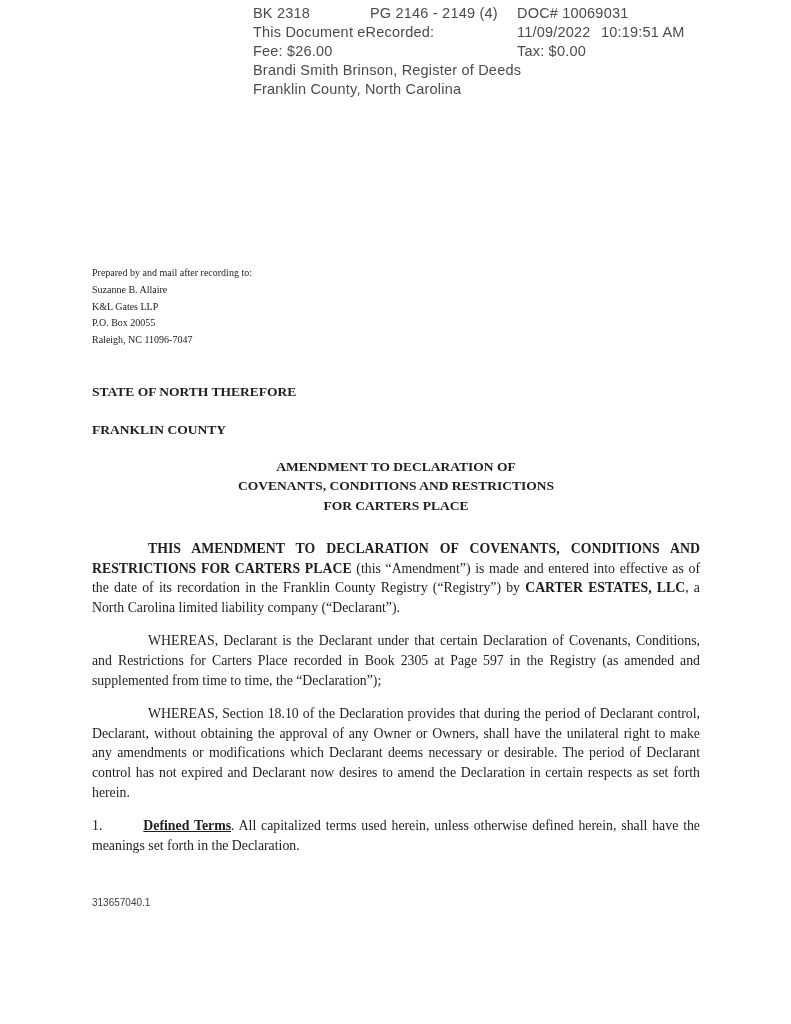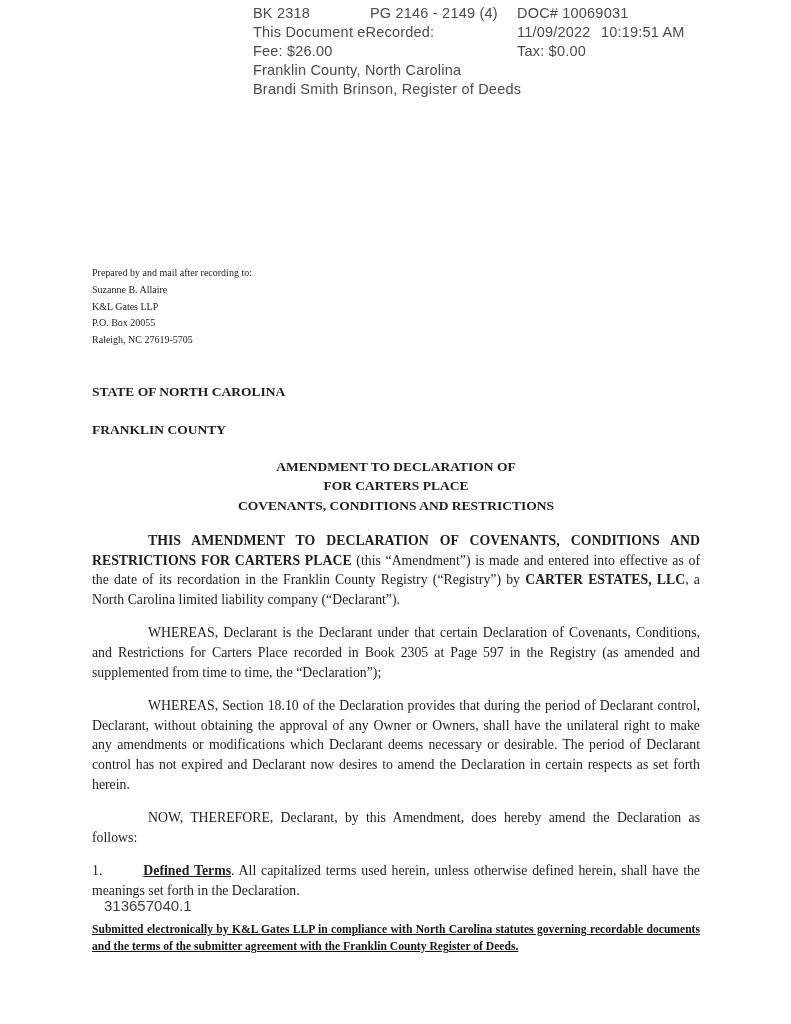--- a/index.html
+++ b/index.html
@@ -60,43 +60,43 @@
     font-weight: bold;
     font-size: 13.5px;
     margin: 0 0 18px 0;
   }
   .heading + .heading { margin-top: 0; }
   .doc-title {
     text-align: center;
     font-weight: bold;
     font-size: 13.5px;
     line-height: 19.3px;
-    margin: 14px 0 16px 0;
+    margin: 14px 0 24px 0;
   }
   .body-para {
     margin: 0 0 14px 0;
     text-align: justify;
   }
   .body-para.indent { text-indent: 56px; }
   .b { font-weight: bold; }
   .u { text-decoration: underline; font-weight: bold; }
   .tab { display: inline-block; width: 41px; }
 
   
   .footer {
     position: absolute;
     left: 92px;
     top: 897px;
     width: 608px;
   }
   .matter-number {
     font-family: "Liberation Sans", sans-serif;
-    font-size: 15px;
+    font-size: 10px;
     color: #3f3f3f;
-    margin: 0 0 7px 12px;
+    margin: 0 0 7px 0;
   }
   .notice {
     font-size: 11.6px;
     line-height: 17px;
     font-weight: bold;
     text-decoration: underline;
     text-align: justify;
     margin: 0;
     color: #161616;
   }
@@ -113,51 +113,49 @@
     </div>
     <div class="stamp-row">
       <span class="c1">This Document eRecorded:</span>
       <span class="c2"><span class="date">11/09/2022</span><span>10:19:51 AM</span></span>
     </div>
     <div class="stamp-row">
       <span class="c1">Fee: $26.00</span>
       <span class="c2">Tax: $0.00</span>
     </div>
     <div class="stamp-row">
-      <span>Franklin County, North Carolina</span>
+      <span>Brandi Smith Brinson, Register of Deeds</span>
     </div>
     <div class="stamp-row">
-      <span>Brandi Smith Brinson, Register of Deeds</span>
+      <span>Franklin County, North Carolina</span>
     </div>
   </div>
 
   <div class="prepared">
     <div>Prepared by and mail after recording to:</div>
     <div>Suzanne B. Allaire</div>
     <div>K&amp;L Gates LLP</div>
     <div>P.O. Box 20055</div>
-    <div>Raleigh, NC 27619-5705</div>
+    <div>Raleigh, NC 11096-7047</div>
   </div>
 
   <div class="content">
-    <p class="heading">STATE OF NORTH CAROLINA</p>
+    <p class="heading">STATE OF NORTH THEREFORE</p>
     <p class="heading">FRANKLIN COUNTY</p>
 
     <div class="doc-title">
       <div>AMENDMENT TO DECLARATION OF</div>
+      <div>COVENANTS, CONDITIONS AND RESTRICTIONS</div>
       <div>FOR CARTERS PLACE</div>
-      <div>COVENANTS, CONDITIONS AND RESTRICTIONS</div>
     </div>
 
     <p class="body-para indent"><span class="b">THIS AMENDMENT TO DECLARATION OF COVENANTS, CONDITIONS AND RESTRICTIONS FOR CARTERS PLACE</span><span> (this “Amendment”) is made and entered into effective as of the date of its recordation in the Franklin County Registry (“Registry”) by </span><span class="b">CARTER ESTATES, LLC</span><span>, a North Carolina limited liability company (“Declarant”).</span></p>
     <p class="body-para indent"><span>WHEREAS, Declarant is the Declarant under that certain Declaration of Covenants, Conditions, and Restrictions for Carters Place recorded in Book 2305 at Page 597 in the Registry (as amended and supplemented from time to time, the “Declaration”);</span></p>
     <p class="body-para indent"><span>WHEREAS, Section 18.10 of the Declaration provides that during the period of Declarant control, Declarant, without obtaining the approval of any Owner or Owners, shall have the unilateral right to make any amendments or modifications which Declarant deems necessary or desirable.  The period of Declarant control has not expired and Declarant now desires to amend the Declaration in certain respects as set forth herein.</span></p>
-    <p class="body-para indent"><span>NOW, THEREFORE, Declarant, by this Amendment, does hereby amend the Declaration as follows:</span></p>
 
     <p class="body-para"><span>1.</span><span class="tab"></span><span><span class="u">Defined Terms</span><span>. All capitalized terms used herein, unless otherwise defined herein, shall have the meanings set forth in the Declaration.</span></span></p>
   </div>
 
   <div class="footer">
     <p class="matter-number">313657040.1</p>
-    <p class="notice">Submitted electronically by K&amp;L Gates LLP  in compliance with North Carolina statutes governing recordable documents and the terms of the submitter agreement with the Franklin County Register of Deeds.</p>
   </div>
 
 </div>
 
 </body></html>

